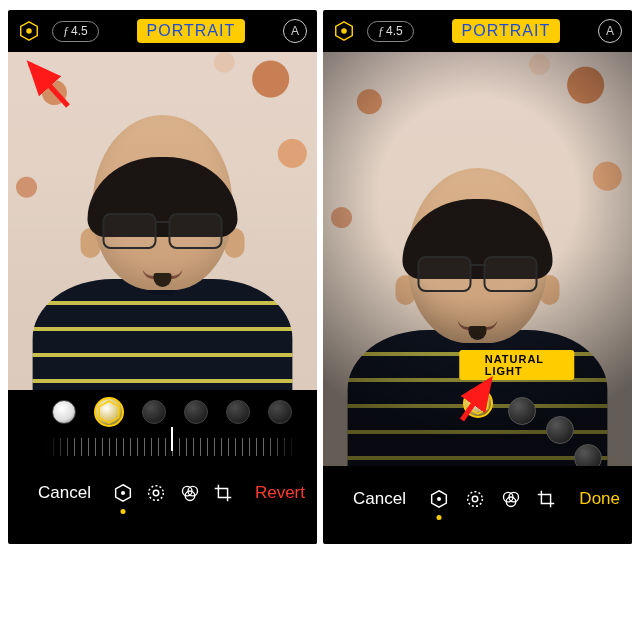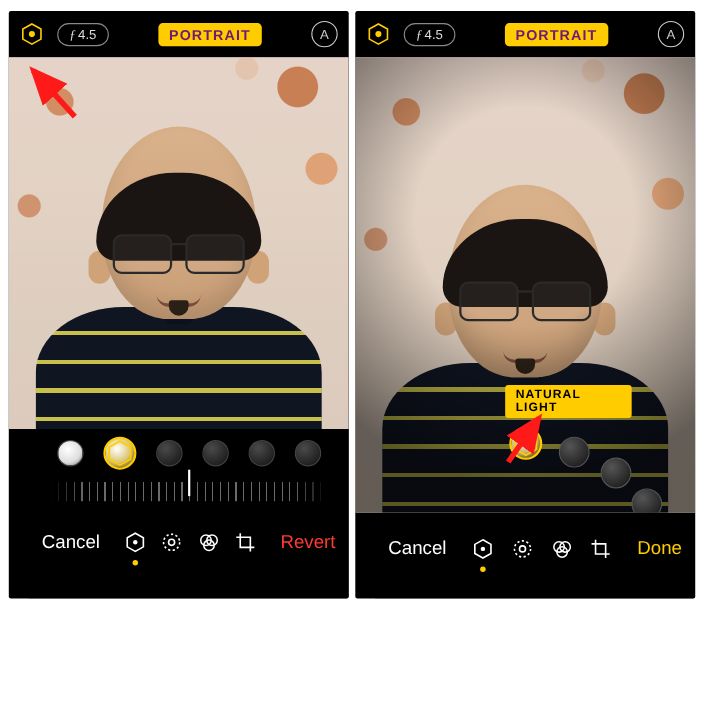--- a/index.html
+++ b/index.html
@@ -38,23 +38,23 @@
     width:22px;height:22px;display:flex;align-items:center;justify-content:center;
   }
   .hex-btn svg{display:block}
   .fnum{
     border:1px solid #888;border-radius:12px;
     padding:2px 10px;color:#ddd;font-size:12px;
     display:flex;align-items:center;gap:2px;
   }
   .fnum .fsym{font-style:italic;font-family:Georgia,serif}
   .portrait-badge{
-    background:var(--yellow);color:#701a75;
-    font-weight:700;letter-spacing:1px;
-    border-radius:4px;padding:3px 10px;font-size:13px;
+    background:var(--yellow);color:#1d4ed8;
+    font-weight:400;letter-spacing:1px;
+    border-radius:4px;padding:3px 10px;font-size:16px;
   }
   .spacer{flex:1}
   .markup-btn{
     width:22px;height:22px;border:1.5px solid #ccc;border-radius:50%;
     display:flex;align-items:center;justify-content:center;color:#ccc;font-size:12px;
   }
   
   .photo{
     position:relative;flex:1 1 auto;
     background:linear-gradient(180deg,#caa 0%,#c9b8ab 40%,#b9a89a 70%);
@@ -119,21 +119,21 @@
     bottom:36%;width:90px;height:34px;background:#0c1120;
     clip-path:polygon(0 0,100% 0,60% 100%,40% 100%);
   }
   .vignette{position:absolute;inset:0;pointer-events:none}
   .darker .vignette{background:radial-gradient(circle at 50% 35%,transparent 0 32%,rgba(0,0,0,.55) 78%)}
   
   .light-label{
     position:absolute;left:50%;transform:translateX(-50%);
     bottom:86px;background:var(--yellow);color:#000;
     font:600 11px -apple-system,Helvetica,Arial,sans-serif;
-    letter-spacing:1px;padding:3px 10px;border-radius:3px;margin-left:39px;
+    letter-spacing:1px;padding:3px 26px;border-radius:3px;margin-left:39px;
   }
   
   .dial{position:absolute;left:0;right:0;bottom:0;height:110px;}
   .bead{
     position:absolute;width:26px;height:26px;border-radius:50%;
     background:radial-gradient(circle at 35% 30%,#555,#111);
     border:1px solid #555;
   }
   .bead.sel{
     border:2px solid var(--yellow);

